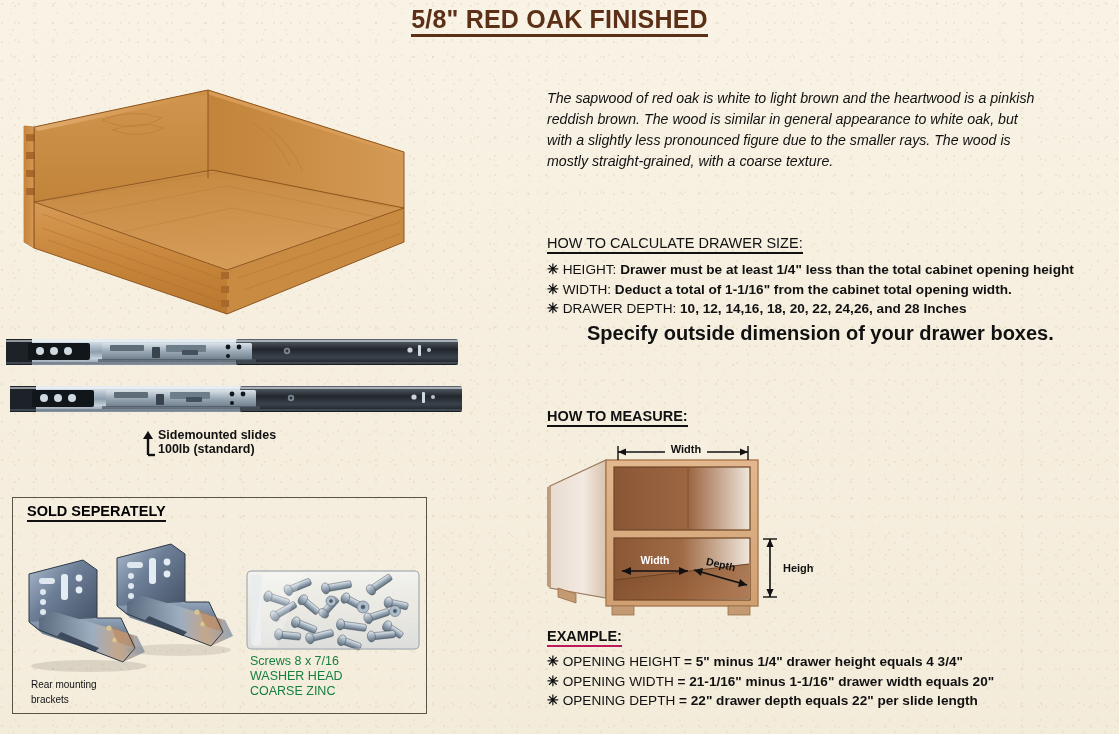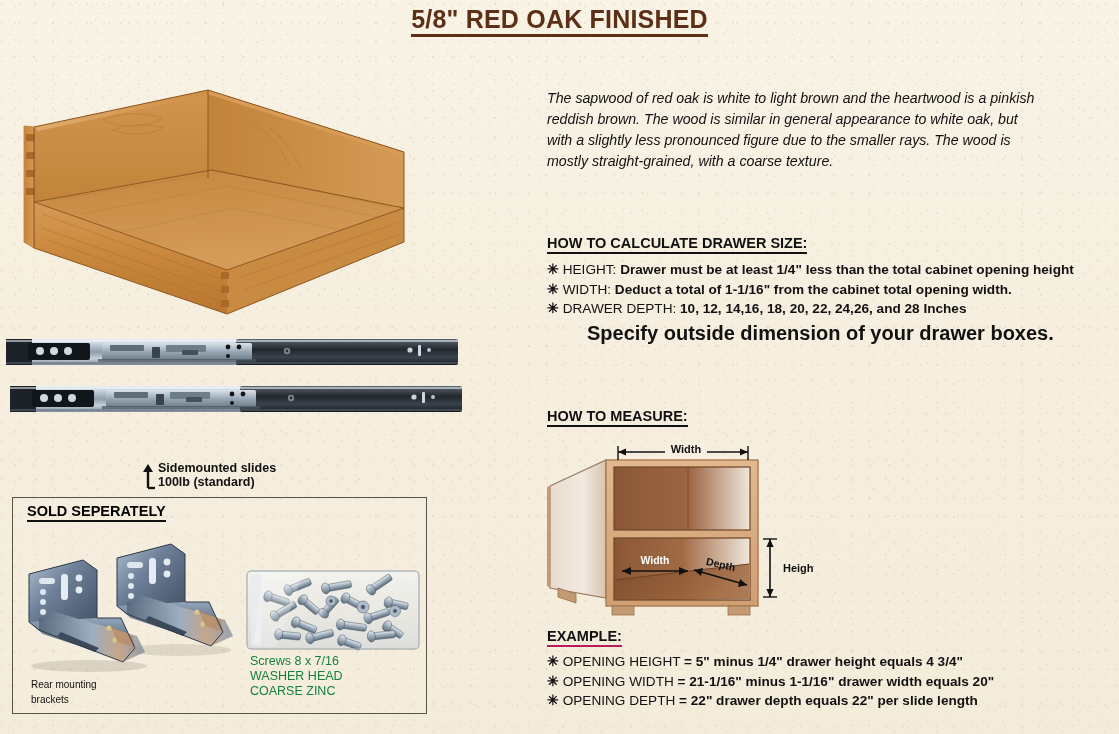--- a/index.html
+++ b/index.html
@@ -56,21 +56,20 @@
   .slides-svg { display:block; width:100%; height:100%; }
 
   .slides-caption {
     position: absolute;
     left: 158px; top: 428px;
     width: 240px;
     font-size: 12.5px;
     font-weight: bold;
     line-height: 14px;
     color: #111;
-    margin-top: 33px;
   }
   .slides-caption .arrow {
     position: absolute;
     left: -18px; top: 1px;
     width: 16px; height: 28px;
   }
 
   
   .sold-box {
     position: absolute;
@@ -122,21 +121,21 @@
     font-size: 14.2px;
     line-height: 21px;
     color: #111;
     font-style: italic;
   }
 
   .calc-head {
     position: absolute;
     left: 547px; top: 235px;
     font-size: 14.5px;
-    font-weight: bold;
+    font-weight: normal;
   }
   .calc-head span { border-bottom: 2px solid #111; padding-bottom:1px; }
 
   .calc-list {
     position: absolute;
     left: 547px; top: 260px;
     width: 520px;
     font-size: 13.6px;
     line-height: 18.5px;
   }

